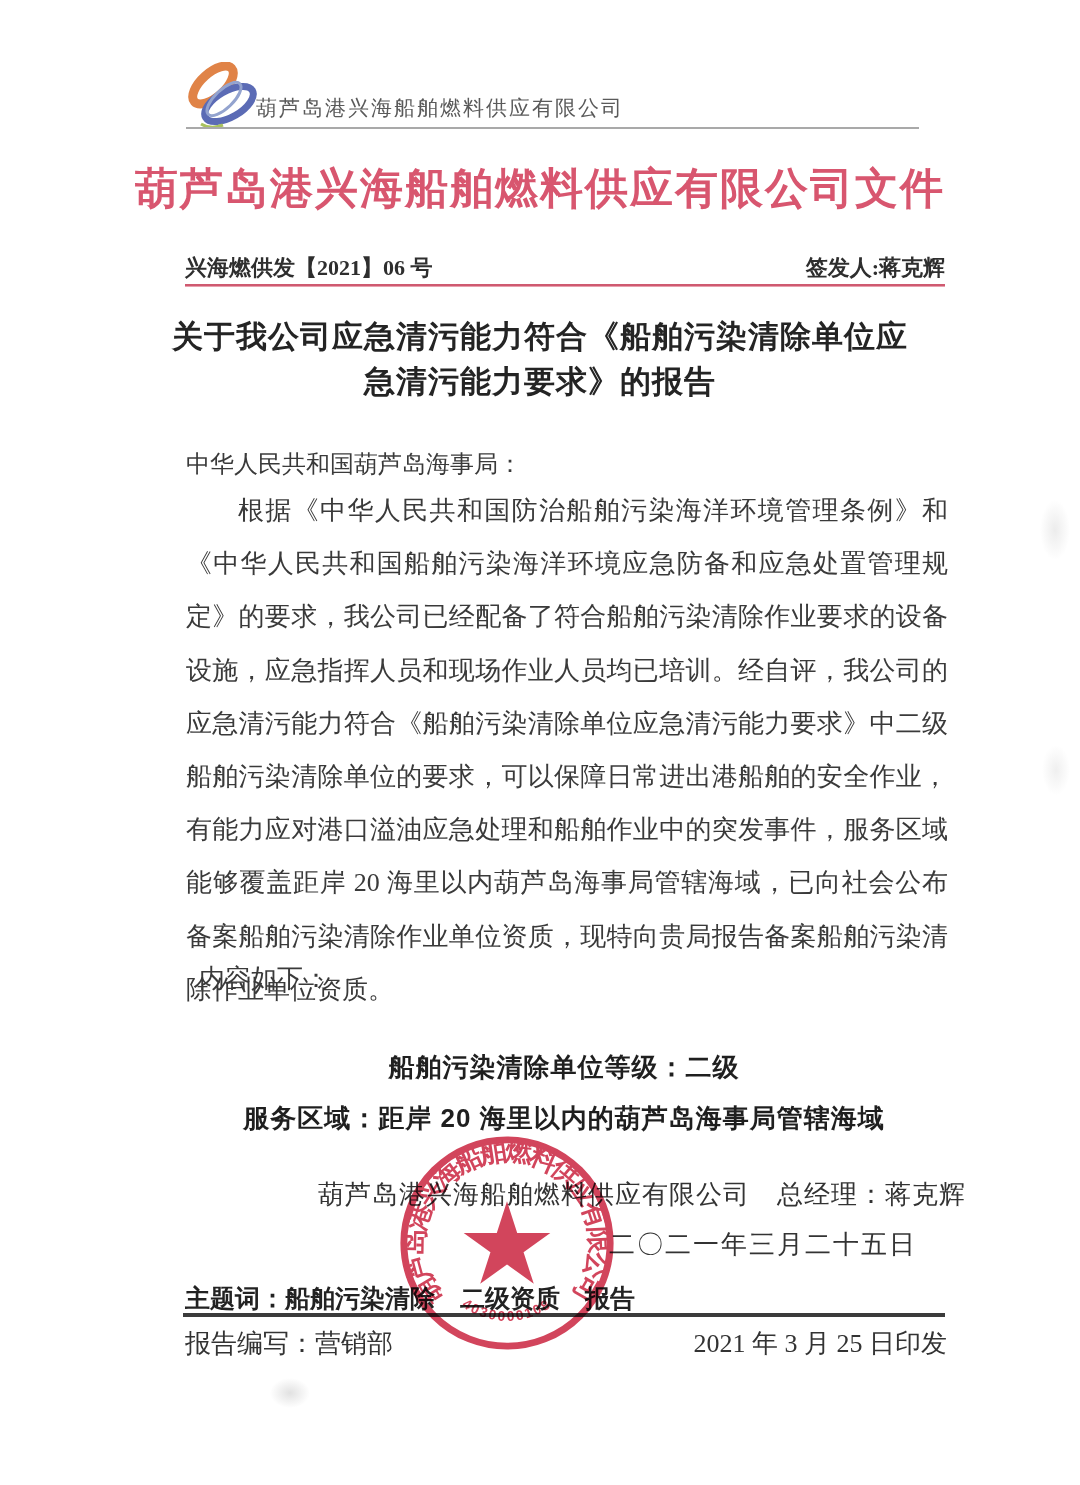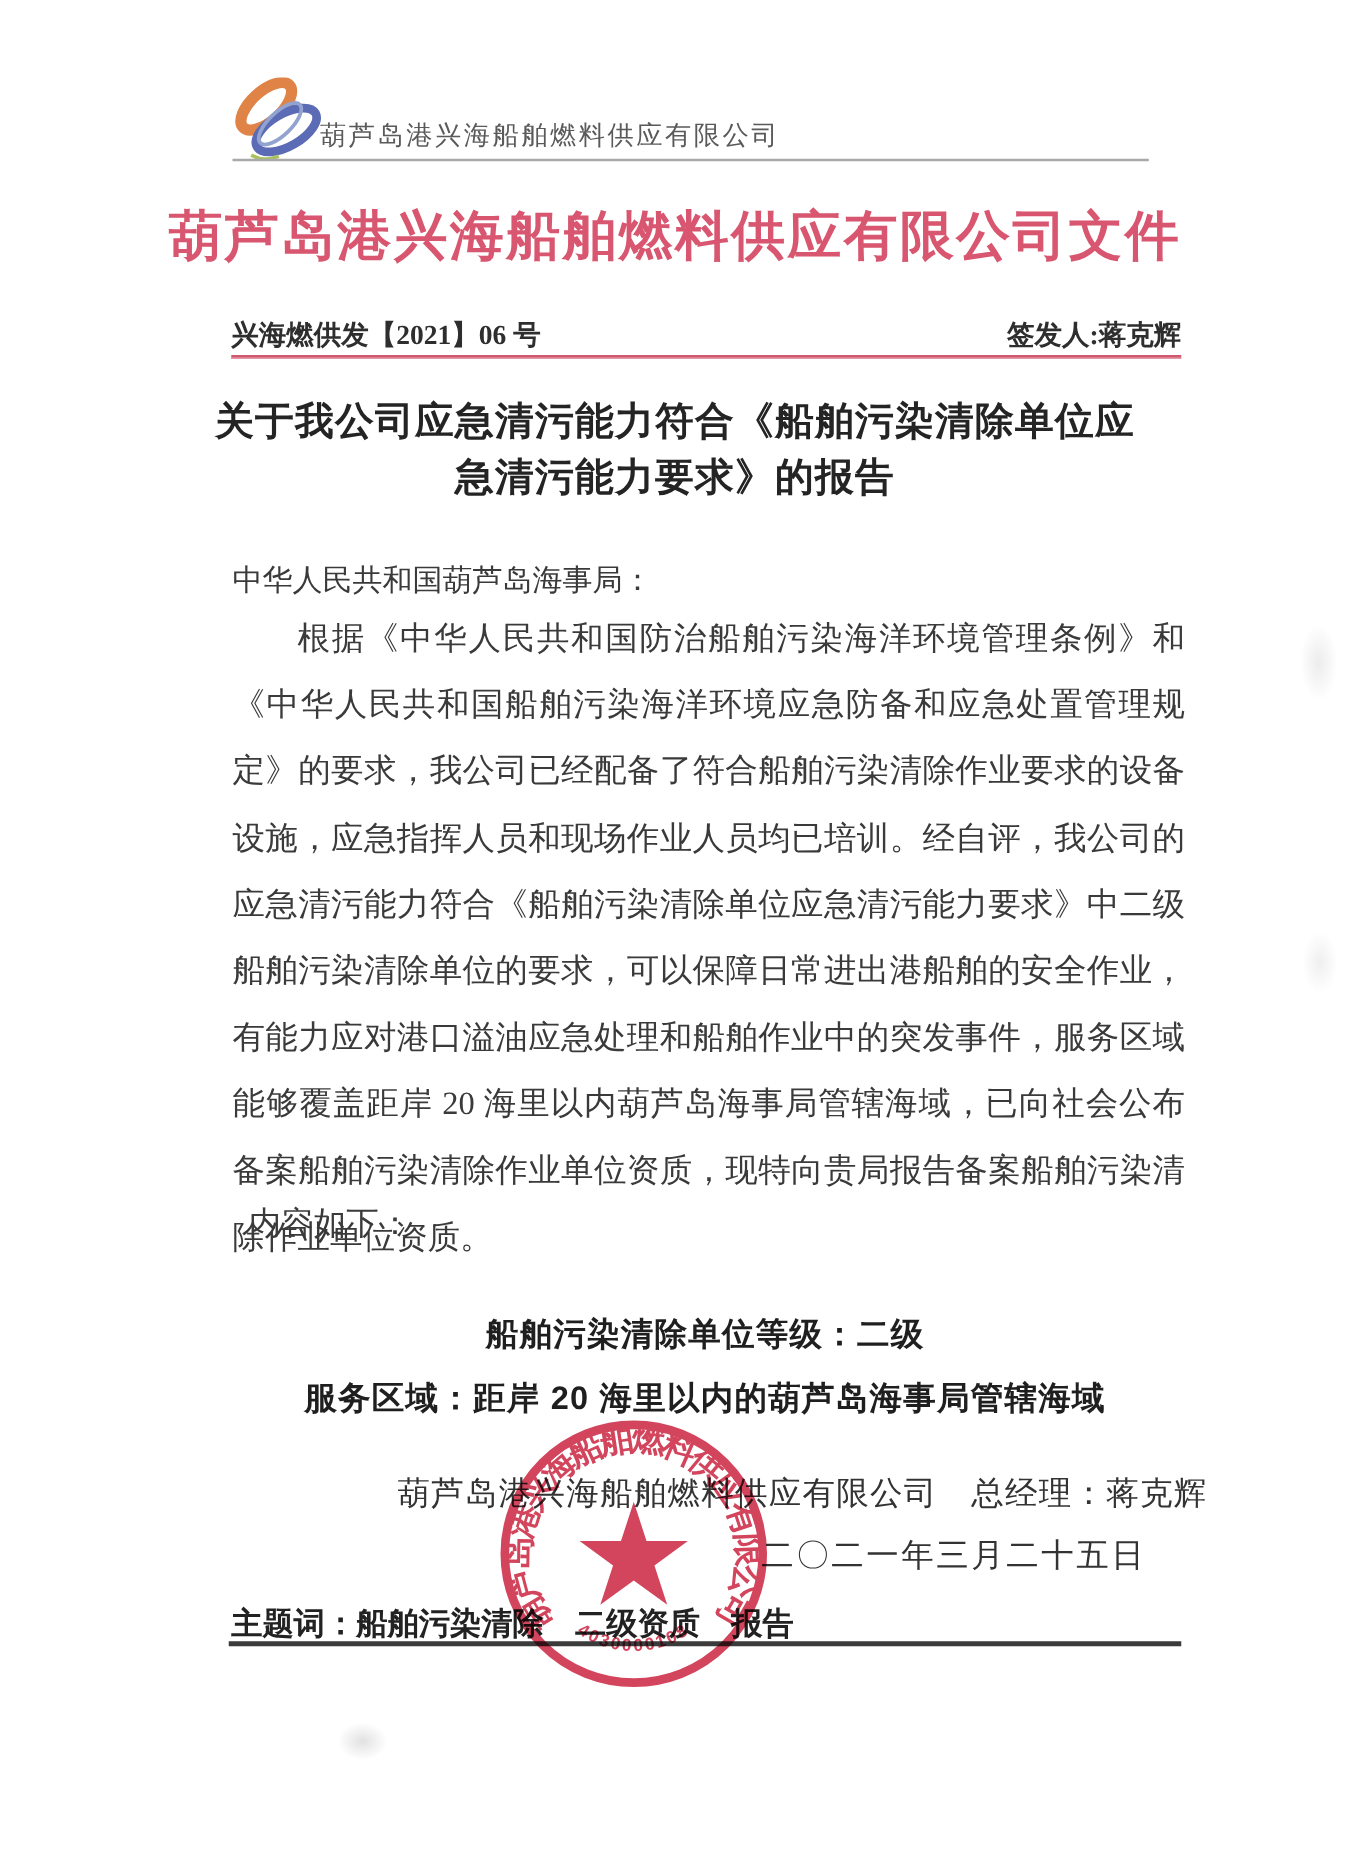--- a/index.html
+++ b/index.html
@@ -122,20 +122,22 @@
 
   <div class="grade-line">船舶污染清除单位等级：二级</div>
   <div class="service-line">服务区域：距岸 20 海里以内的葫芦岛海事局管辖海域</div>
 
   <div class="sign-line">葫芦岛港兴海船舶燃料供应有限公司　总经理：蒋克辉</div>
   <div class="sign-date">二〇二一年三月二十五日</div>
 
   <div class="subject-line">主题词：船舶污染清除　二级资质　报告</div>
   <div class="black-rule"></div>
   <div class="footer-row">
+    <span>报告编写：营销部</span>
+    <span>2021 年 3 月 25 日印发</span>
   </div>
 
   <svg class="stamp" viewBox="-120 -120 240 240">
     <defs>
       <path id="arcTop" d="M -64,55 A 84,84 0 1 1 64,55" fill="none"></path>
       <path id="arcBottom" d="M -48,62 A 78,78 0 0 0 48,62" fill="none"></path>
     </defs>
     <circle cx="0" cy="0" r="104" fill="none" stroke="#cc2b45" stroke-width="7"></circle>
     <polygon points="0,-42 10.3,-10.2 43.7,-10.2 16.7,9.4 27,41.2 0,21.6 -27,41.2 -16.7,9.4 -43.7,-10.2 -10.3,-10.2" fill="#cc2b45"></polygon>
     <text font-size="27" fill="#cc2b45" font-weight="bold" font-family="Liberation Sans, DejaVu Sans, sans-serif">

